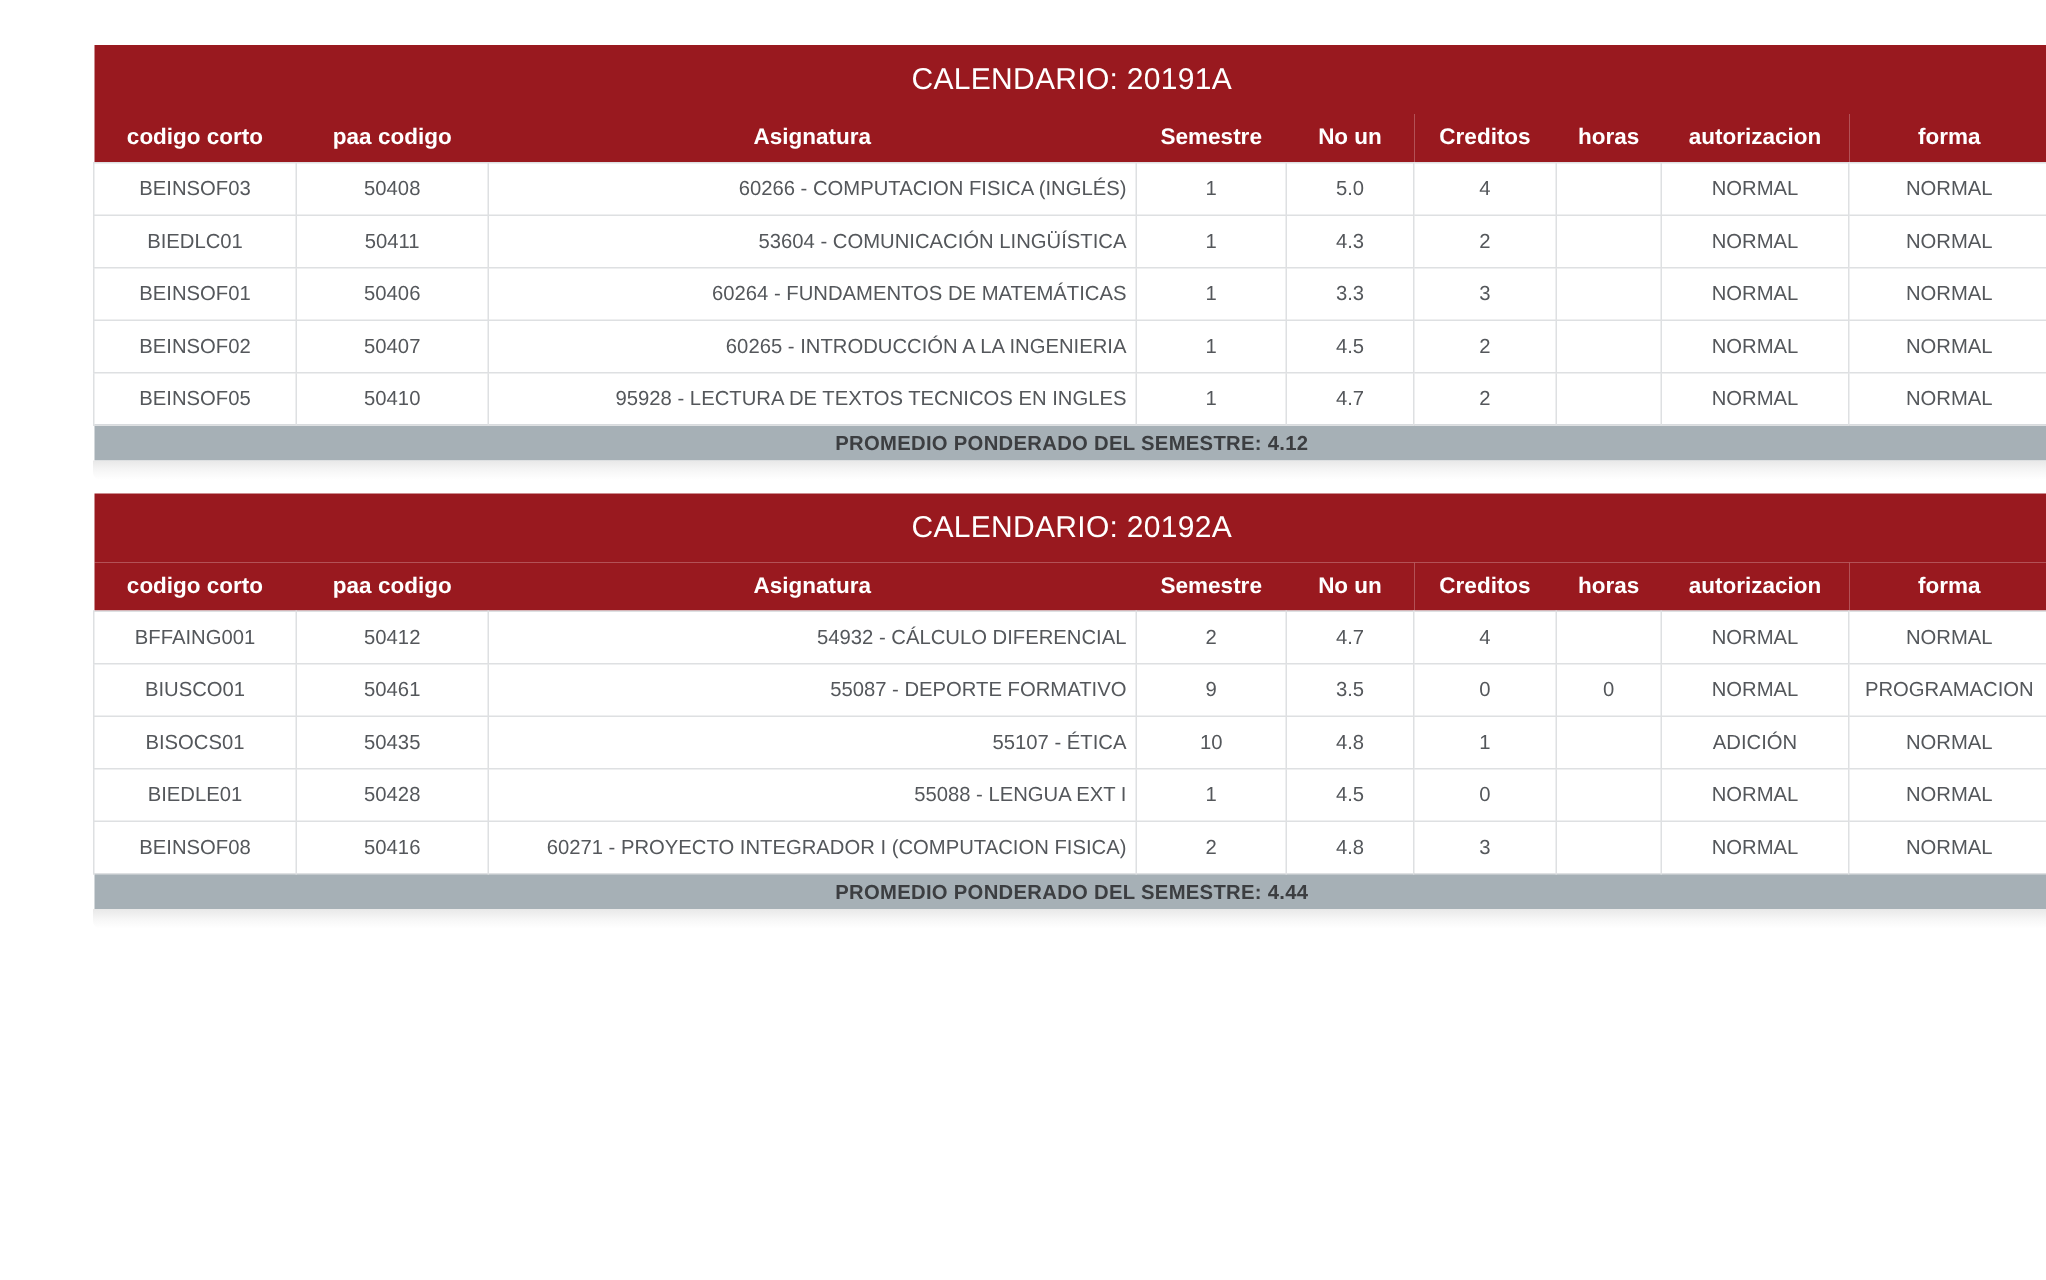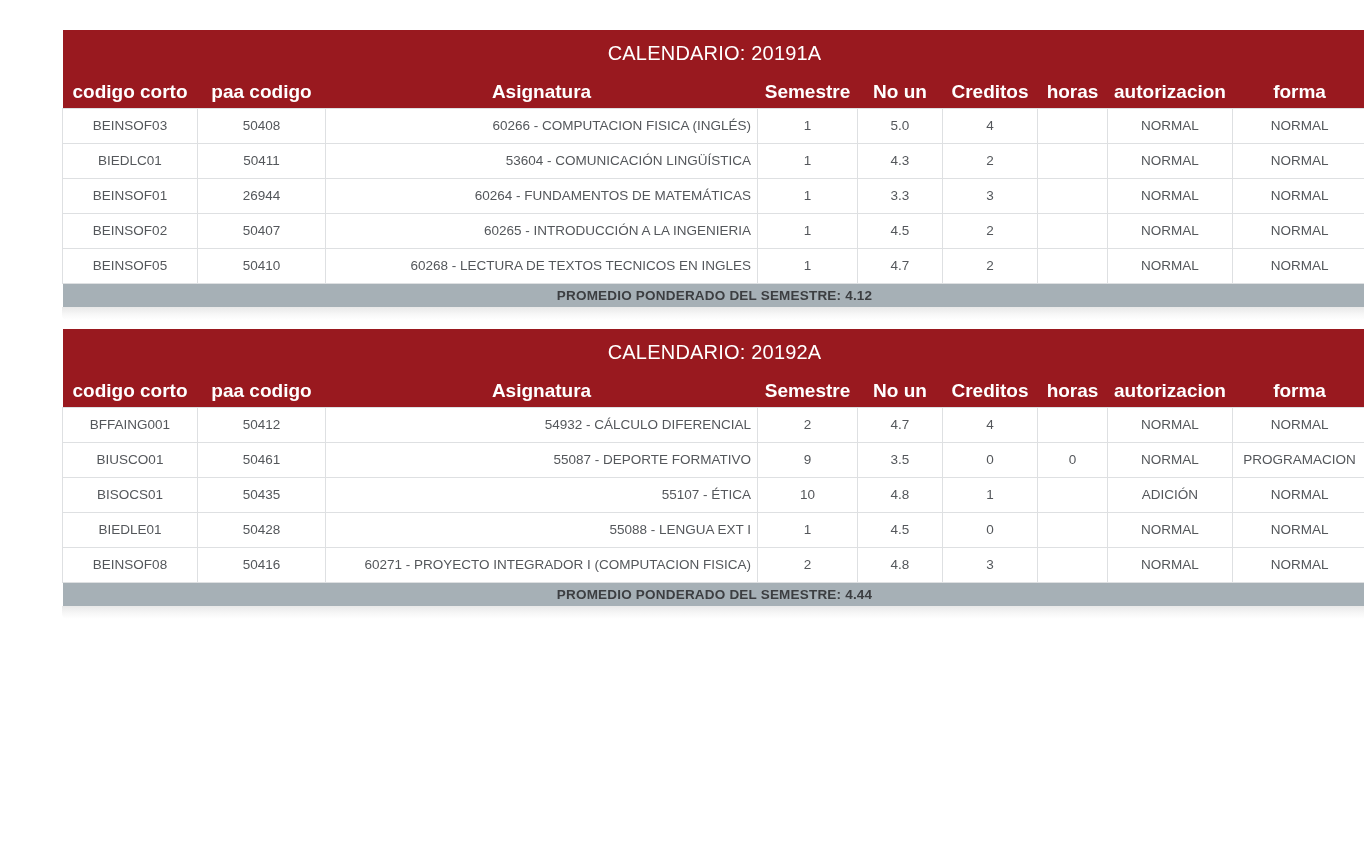--- a/index.html
+++ b/index.html
@@ -22,21 +22,21 @@
   col.c3{width:100px;} col.c4{width:85px;}  col.c5{width:95px;}
   col.c6{width:70px;}  col.c7{width:125px;} col.c8{width:134px;}
 
   th.title-cell{
     background:var(--header-bg);color:var(--header-text);
     height:46px;font-size:20px;font-weight:400;text-align:center;
     vertical-align:middle;letter-spacing:.2px;
   }
   tr.head-row th{
     background:var(--header-bg);color:var(--header-text);
-    height:32px;font-size:19px;font-weight:600;text-align:center;
+    height:32px;font-size:15px;font-weight:600;text-align:center;
     vertical-align:middle;padding:0 4px;
   }
   tbody td{
     height:35px;border:1px solid var(--border);background:#ffffff;
     color:var(--row-text);font-size:13.5px;text-align:center;
     vertical-align:middle;padding:0 6px;white-space:nowrap;overflow:hidden;
   }
   tbody td.left{text-align:right;padding-left:10px;}
   tfoot td.foot{
     background:var(--footer-bg);color:var(--footer-text);
@@ -101,21 +101,21 @@
               <td class="left">53604 - COMUNICACIÓN LINGÜÍSTICA</td>
               <td>1</td>
               <td>4.3</td>
               <td>2</td>
               <td></td>
               <td>NORMAL</td>
               <td>NORMAL</td>
             </tr>
             <tr>
               <td>BEINSOF01</td>
-              <td>26944</td>
+              <td>50406</td>
               <td class="left">60264 - FUNDAMENTOS DE MATEMÁTICAS</td>
               <td>1</td>
               <td>3.3</td>
               <td>3</td>
               <td></td>
               <td>NORMAL</td>
               <td>NORMAL</td>
             </tr>
             <tr>
               <td>BEINSOF02</td>
@@ -124,21 +124,21 @@
               <td>1</td>
               <td>4.5</td>
               <td>2</td>
               <td></td>
               <td>NORMAL</td>
               <td>NORMAL</td>
             </tr>
             <tr>
               <td>BEINSOF05</td>
               <td>50410</td>
-              <td class="left">60268 - LECTURA DE TEXTOS TECNICOS EN INGLES</td>
+              <td class="left">95928 - LECTURA DE TEXTOS TECNICOS EN INGLES</td>
               <td>1</td>
               <td>4.7</td>
               <td>2</td>
               <td></td>
               <td>NORMAL</td>
               <td>NORMAL</td>
             </tr>
           </tbody>
       <tfoot>
         <tr>

